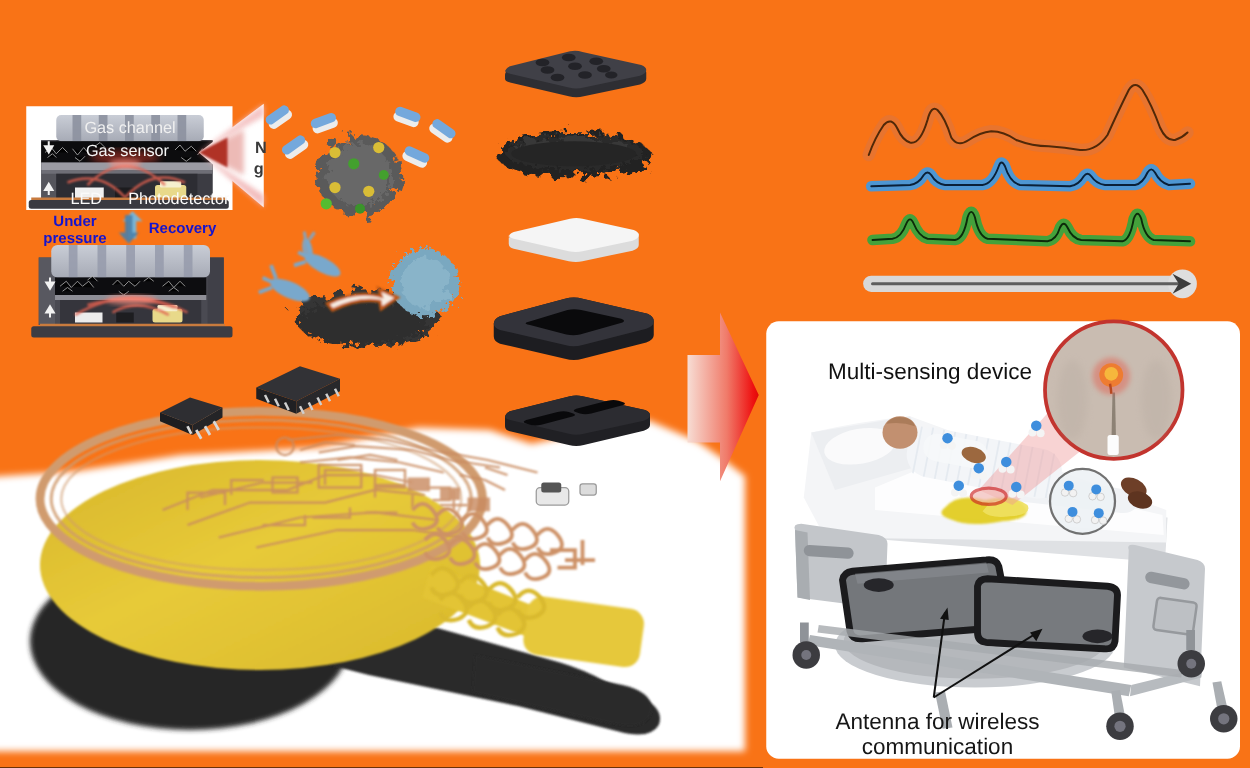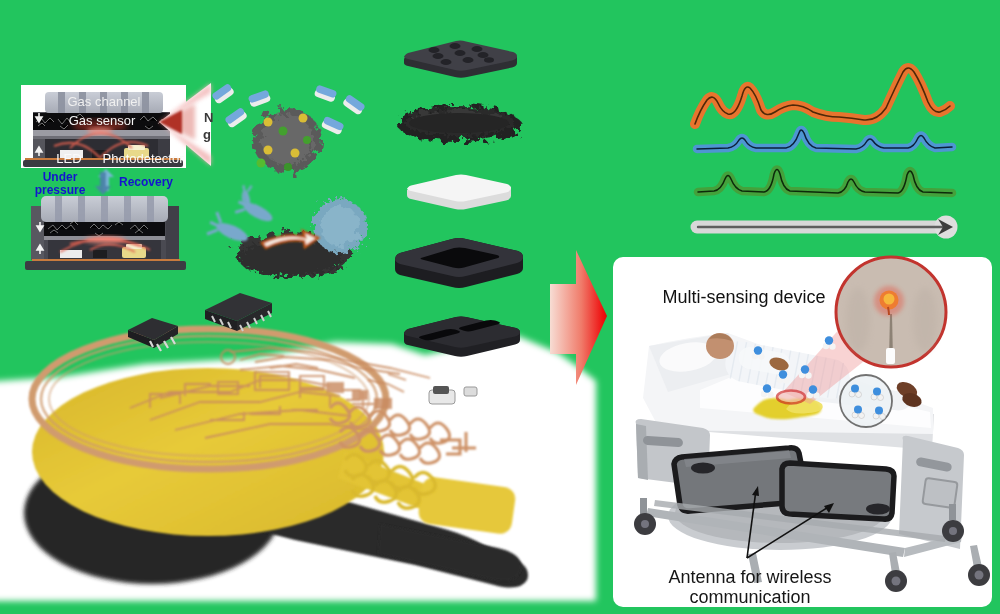--- a/index.html
+++ b/index.html
@@ -1,16 +1,16 @@
 <!DOCTYPE html>
 <html><head>
 <meta charset="utf-8">
 <style>
   html,body{margin:0;padding:0;background:#000;}
-  #stage{position:relative;width:1000px;height:614px;background:#22c55e;overflow:hidden;
+  #stage{position:relative;width:1000px;height:614px;background:#f97316;overflow:hidden;
          font-family:"Liberation Sans", sans-serif;}
   svg{position:absolute;left:0;top:0;}
 </style>
 </head>
 <body>
 <div id="stage">
 <svg width="1000" height="614" viewBox="0 0 1000 614">
 <defs>
   <filter id="soft5" x="-20%" y="-20%" width="140%" height="140%">
           <feGaussianBlur stdDeviation="5"></feGaussianBlur>

